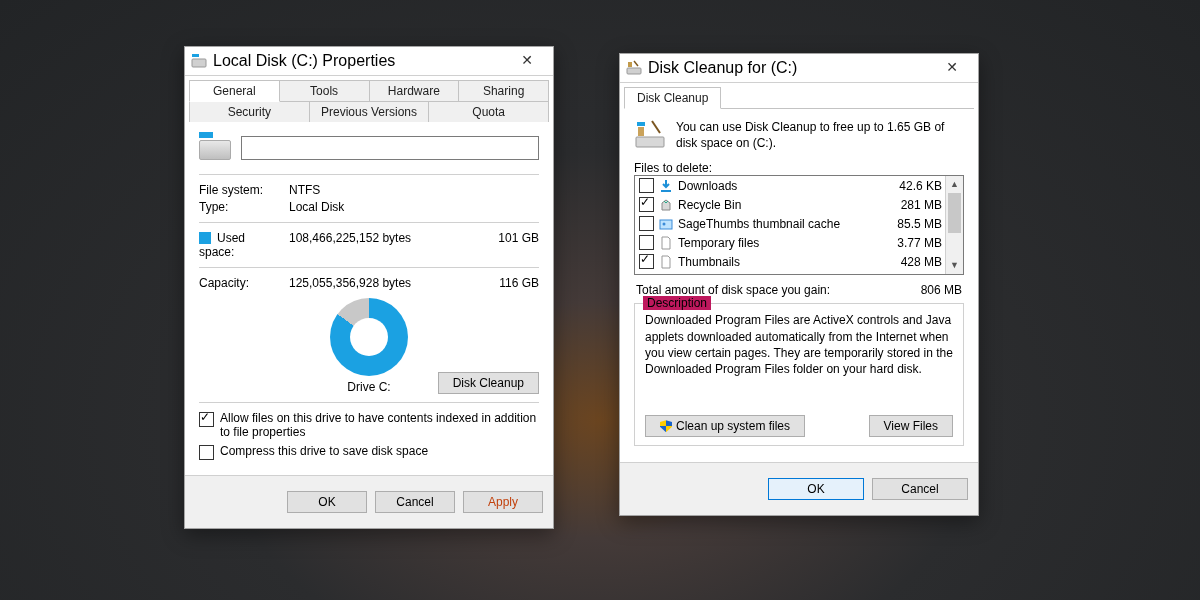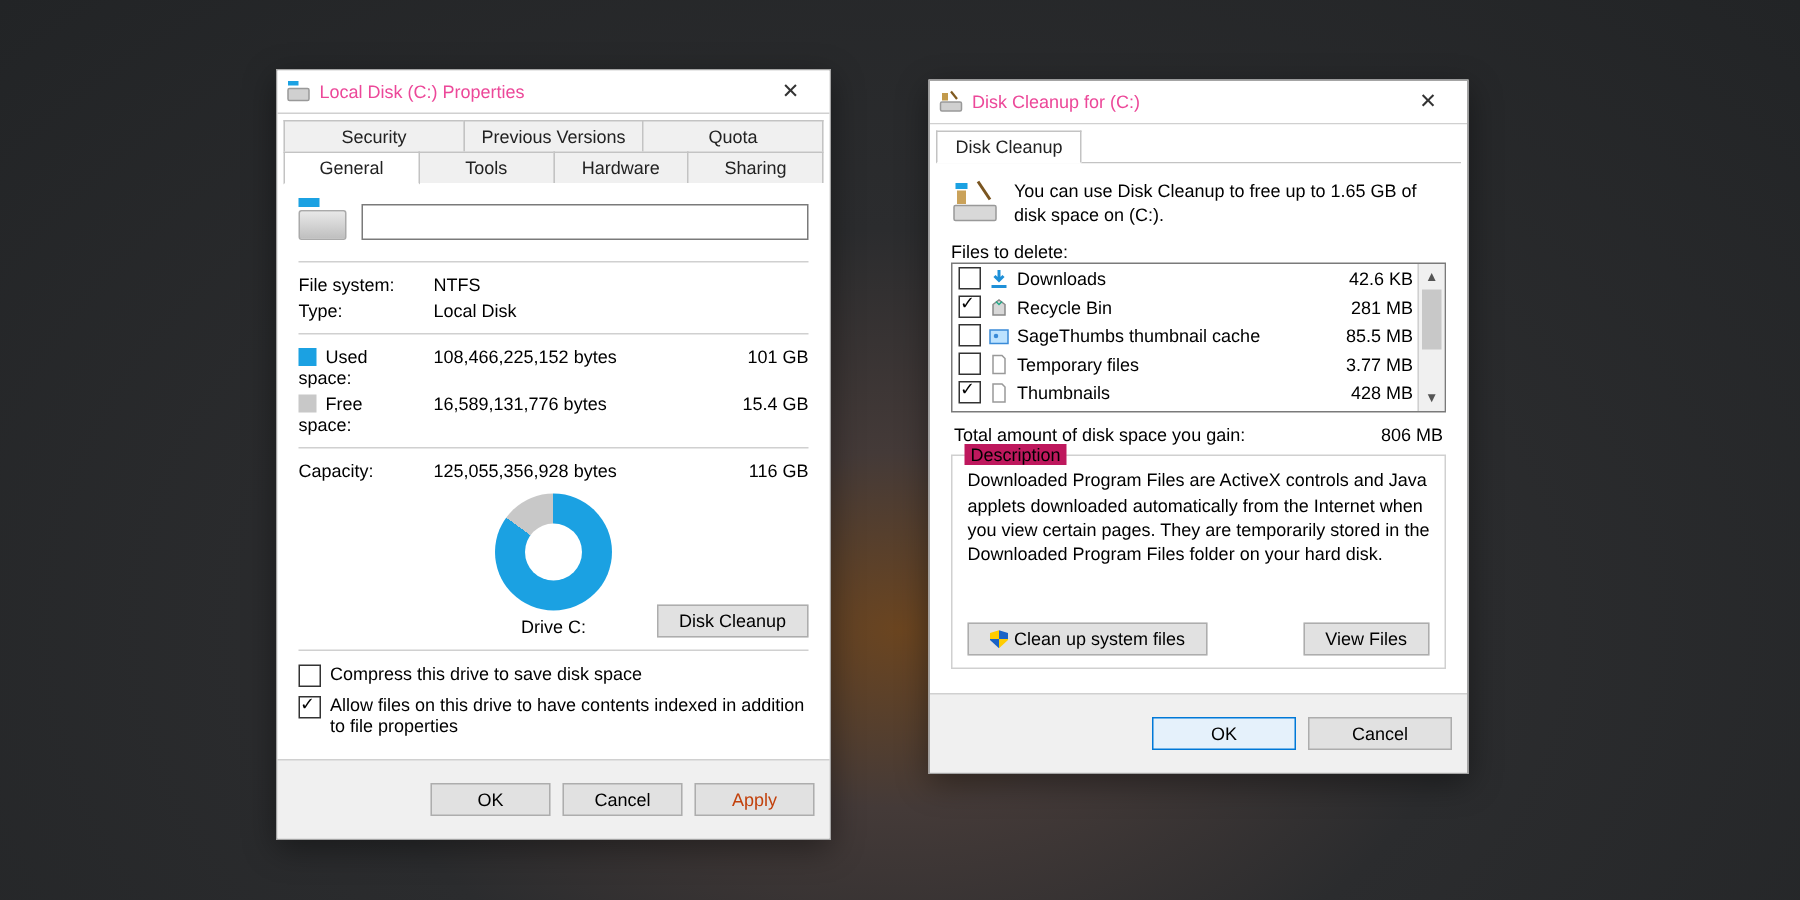--- a/index.html
+++ b/index.html
@@ -1,20 +1,20 @@
 <!DOCTYPE html>
 <html><head>
 <meta charset="utf-8">
 <style>
 html,body{margin:0;padding:0;width:1200px;height:600px;overflow:hidden;font-family:"Segoe UI",Tahoma,sans-serif;font-size:12px;color:#000;}
 .desktop{position:relative;width:1200px;height:600px;background:radial-gradient(ellipse at 50% 70%,#6b4520 0%,#443a38 20%,#2b2c2e 45%,#222426 100%);}
 .win{position:absolute;background:#fff;border:1px solid #a4a4a4;box-shadow:0 6px 20px rgba(0,0,0,.4);}
 .titlebar{height:28px;display:flex;align-items:center;padding:0 6px;border-bottom:1px solid #d0d0d0;background:#fff;}
 .titlebar .ico{width:16px;height:16px;margin-right:6px;display:flex;align-items:center;justify-content:center;}
-.titlebar .ttl{flex:1;font-size:12px;color:#ec4899;}
+.titlebar .ttl{flex:1;font-size:16px;color:#000000;}
 .titlebar .x{width:40px;height:22px;text-align:center;line-height:20px;font-size:14px;color:#333;cursor:default;}
 .tabrow{display:flex;width:100%;}
 .tab{flex:1;text-align:center;padding:3px 0;border:1px solid #c3c3c3;border-bottom:none;background:#f0f0f0;margin-left:-1px;font-size:12px;color:#222;cursor:default;}
 .tab:first-child{margin-left:0;}
 .tab.active{background:#fff;position:relative;z-index:2;border-bottom:1px solid #fff;margin-bottom:-1px;}
 .tabbody{padding:10px 14px;background:#fff;}
 .drvhdr{display:flex;align-items:center;gap:10px;margin-bottom:10px;}
 .drvico{width:32px;height:32px;position:relative;}
 .drvico .bar{position:absolute;top:0;left:0;width:14px;height:6px;background:#1ba1e2;}
 .drvico .body{position:absolute;top:8px;left:0;width:30px;height:18px;background:linear-gradient(#e8e8e8,#bfbfbf);border:1px solid #aaa;border-radius:2px;}
@@ -68,29 +68,29 @@
         <svg width="16" height="16">
             <rect x="1" y="1" width="7" height="3" fill="#1ba1e2"></rect>
             <rect x="1" y="6" width="14" height="8" rx="1" fill="#d0d0d0" stroke="#999"></rect>
           </svg>
       </span>
       <span class="ttl">Local Disk (C:) Properties</span>
       <span class="x">✕</span>
     </div>
     <div style="padding:4px 4px 0 4px;background:#fff;">
       <div class="tabrow">
-        <div class="tab">Security</div>
-        <div class="tab">Previous Versions</div>
-        <div class="tab">Quota</div>
-      </div>
-      <div class="tabrow">
         <div class="tab active">General</div>
         <div class="tab">Tools</div>
         <div class="tab">Hardware</div>
         <div class="tab">Sharing</div>
+      </div>
+      <div class="tabrow">
+        <div class="tab">Security</div>
+        <div class="tab">Previous Versions</div>
+        <div class="tab">Quota</div>
       </div>
     </div>
     <div class="tabbody">
       <div class="drvhdr">
         <div class="drvico">
             <div class="bar"></div>
             <div class="body"></div>
           </div>
         <input class="nameinput" value="" style="">
       </div>
@@ -102,44 +102,39 @@
       <div class="kv">
           <span class="k">Type:</span>
           <span class="v1">Local Disk</span>
         </div>
       <hr class="hr">
       <div class="kv">
           <span class="k"><span class="sw" style="background:#1ba1e2"></span><span>Used space:</span></span>
           <span class="v1">108,466,225,152 bytes</span>
           <span class="v2">101 GB</span>
         </div>
-      <div class="kv">
-          <span class="k"><span class="sw" style="background:#c8c8c8"></span><span>Free space:</span></span>
-          <span class="v1">16,589,131,776 bytes</span>
-          <span class="v2">15.4 GB</span>
-        </div>
       <hr class="hr">
       <div class="kv">
           <span class="k">Capacity:</span>
           <span class="v1">125,055,356,928 bytes</span>
           <span class="v2">116 GB</span>
         </div>
       <div style="position:relative;">
         <div class="ring"></div>
         <div class="drivename">Drive C:</div>
         <div style="position:absolute;right:0;bottom:0;" class="btn">Disk Cleanup</div>
       </div>
       <hr class="hr">
       <div class="chkline">
+        <div class="chkbox checked"></div>
+        <div>Allow files on this drive to have contents indexed in addition to file properties</div>
+      </div>
+      <div class="chkline">
         <div class="chkbox"></div>
         <div>Compress this drive to save disk space</div>
-      </div>
-      <div class="chkline">
-        <div class="chkbox checked"></div>
-        <div>Allow files on this drive to have contents indexed in addition to file properties</div>
       </div>
     </div>
     <div class="btnrow">
       <div class="btn">OK</div>
       <div class="btn">Cancel</div>
       <div class="btn disabled">Apply</div>
     </div>
   </div>
 
   <div class="win" style="left:619px;top:53px;width:358px;">

